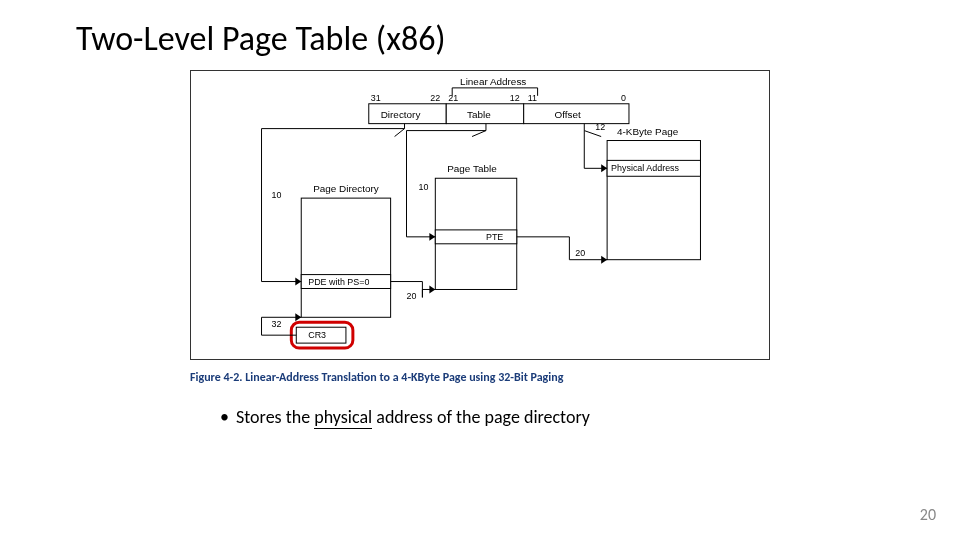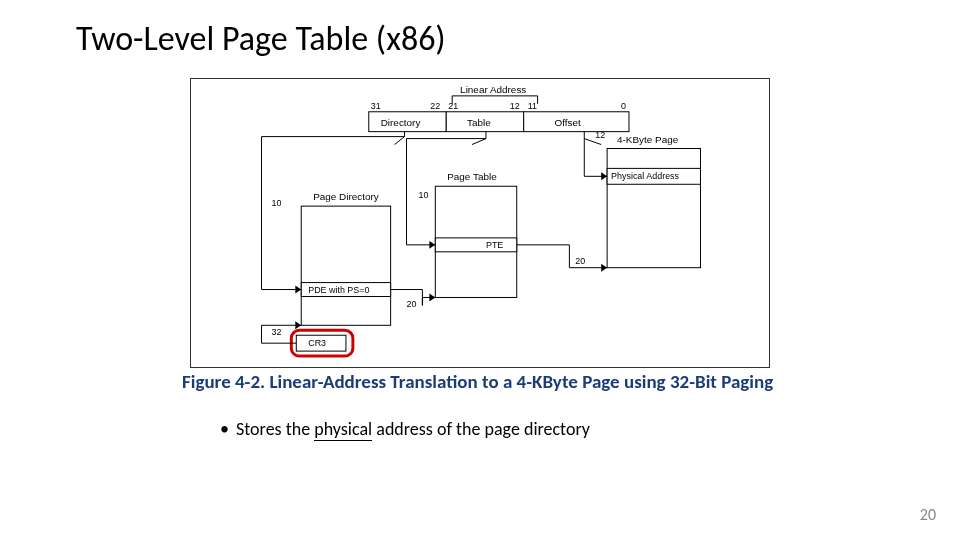--- a/index.html
+++ b/index.html
@@ -12,33 +12,33 @@
     overflow: hidden;
   }
   .slide-title {
     font-size: 34px;
     color: #000;
     font-weight: 400;
     padding: 18px 0 0 76px;
   }
   .figure-container {
     position: absolute;
-    top: 78px;
+    top: 70px;
     left: 190px;
     width: 580px;
     height: 290px;
     border: 1px solid #333;
     background: #fff;
   }
   .fig-svg { width: 100%; height: 100%; }
   .fig-caption {
     position: absolute;
     top: 370px;
-    left: 182px;
-    font-size: 19px;
+    left: 190px;
+    font-size: 12px;
     color: #1b3c79;
     font-weight: bold;
     font-family: Calibri, Arial, sans-serif;
   }
   .bullets {
     position: absolute;
     top: 402px;
     left: 192px;
     width: 680px;
     color: #000;
@@ -53,21 +53,21 @@
     content: "•";
     position: absolute;
     left: 0;
     top: 0;
   }
   .bul2 {
     font-size: 18px;
     line-height: 1.3;
     padding-left: 44px;
     position: relative;
-    margin-top: 16px;
+    margin-top: 4px;
   }
   .bul2::before {
     content: "•";
     position: absolute;
     left: 28px;
     top: 0;
   }
   .wrap-underline { border-bottom: 1px solid #000; }
   .page-num {
     position: absolute;

